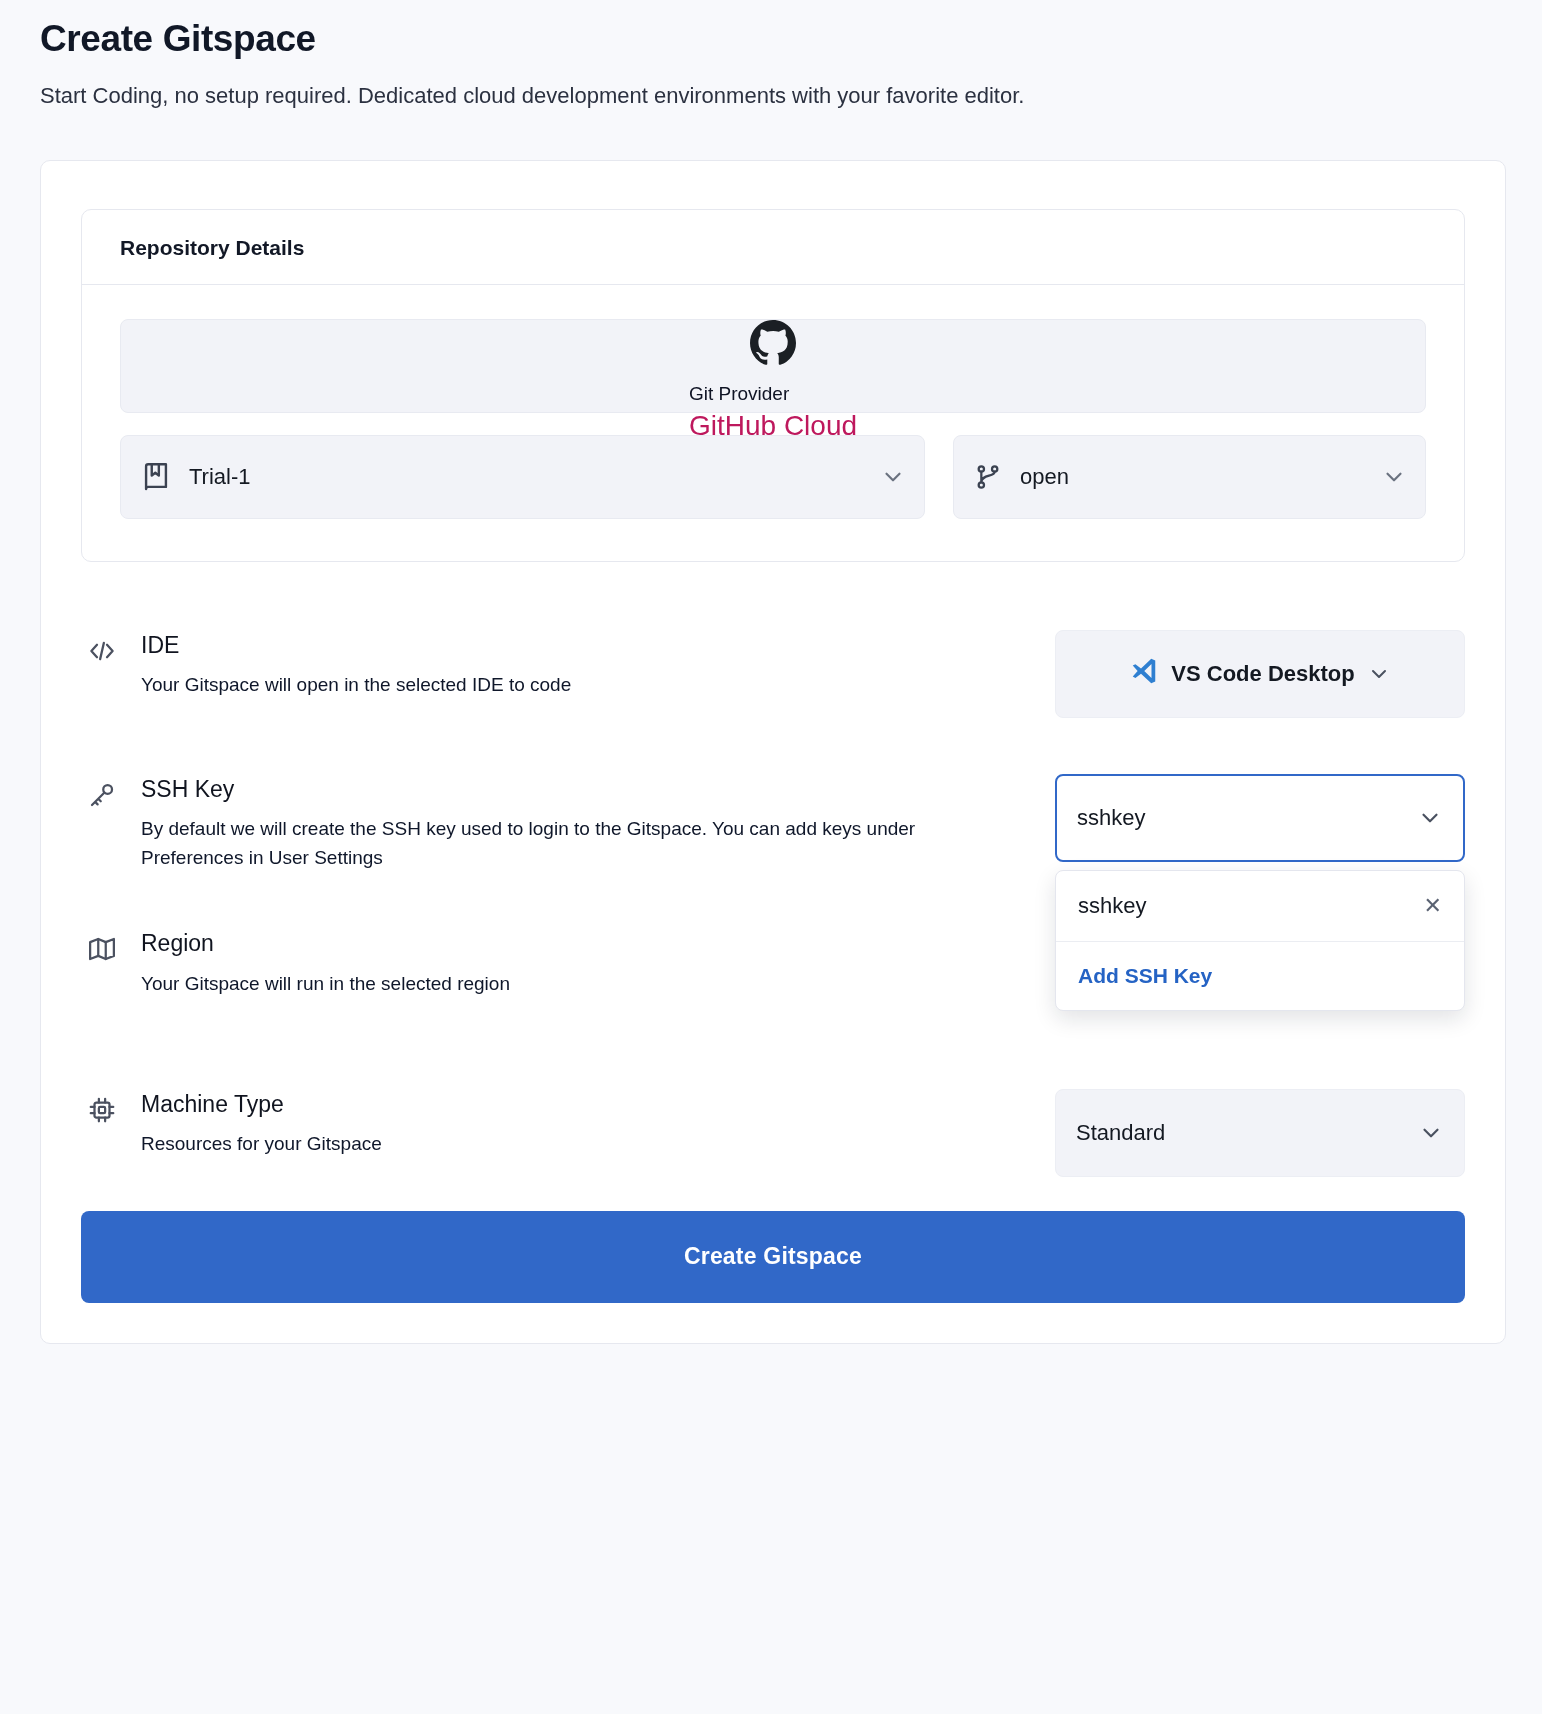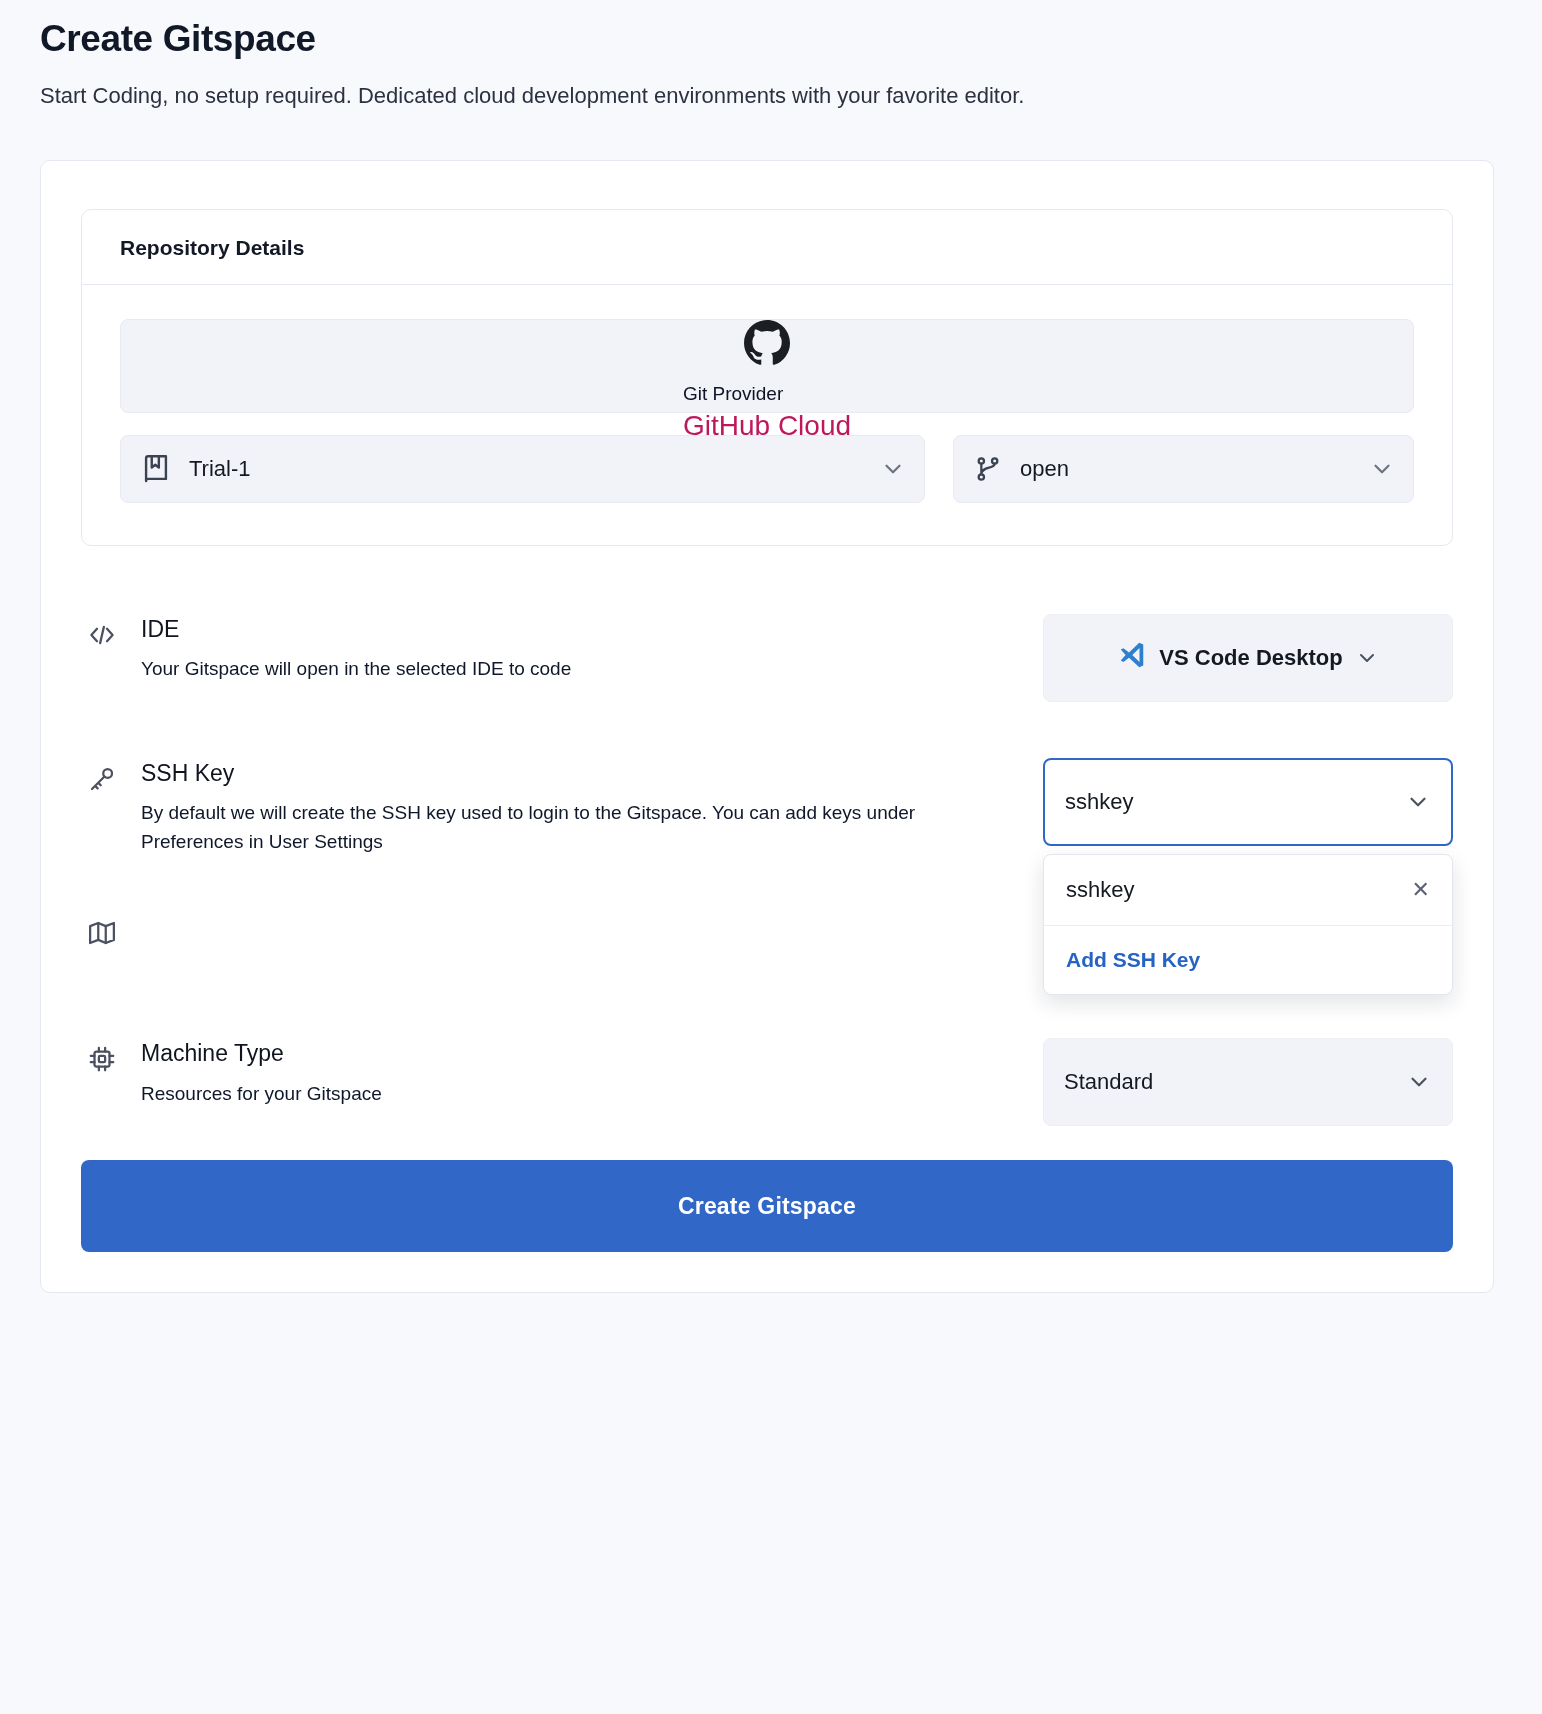--- a/index.html
+++ b/index.html
@@ -30,21 +30,21 @@
     line-height: 1.45;
     color: #2b3140;
     margin: 0 0 48px 0;
     max-width: 1440px;
     font-weight: 400;
   }
   .card {
     background: #ffffff;
     border: 1px solid #e6e8ef;
     border-radius: 10px;
-    margin: 0 16px 30px 0;
+    margin: 0 4px 30px 0;
     padding: 48px 40px 40px 40px;
   }
   .repo-panel {
     border: 1px solid #e6e8ef;
     border-radius: 10px;
     background: #ffffff;
     overflow: hidden;
     margin-bottom: 68px;
   }
   .repo-header {
@@ -58,21 +58,21 @@
     padding: 34px 38px 42px 38px;
   }
   .field {
     background: #f2f3f8;
     border: 1px solid #e8eaf1;
     border-radius: 8px;
     display: flex;
     align-items: center;
     gap: 16px;
     padding: 0 18px;
-    height: 68px;
+    height: 84px;
     cursor: pointer;
     user-select: none;
   }
   .field.provider { height: 94px; margin-bottom: 22px; flex-direction: column; }
   .field .icon { flex: 0 0 auto; display: flex; align-items: center; justify-content: center; }
   .field .labels { flex: 1 1 auto; min-width: 0; }
   .field .label-top {
     font-size: 19px;
     color: #0f1324;
     font-weight: 500;
@@ -347,20 +347,24 @@
 
     <div class="opt-row">
       <div class="opt-left">
         <span class="opt-icon">
           <svg width="30" height="30" viewBox="0 0 24 24" fill="none" stroke="#4b5160" stroke-width="1.8" stroke-linecap="round" stroke-linejoin="round">
             <polygon points="2.5 6.5 9 4 15 6.5 21.5 4 21.5 17.5 15 20 9 17.5 2.5 20"></polygon>
             <line x1="9" y1="4" x2="9" y2="17.5"></line>
               <line x1="15" y1="6.5" x2="15" y2="20"></line>
           </svg>
         </span>
+        <span class="opt-text">
+          <div class="opt-title">Region</div>
+          <div class="opt-desc">Your Gitspace will run in the selected region</div>
+        </span>
       </div>
       <div class="opt-right"></div>
     </div>
 
     <div class="spacer-region"></div>
 
     <div class="opt-row" style="margin-bottom:34px;">
       <div class="opt-left">
         <span class="opt-icon">
           <svg width="30" height="30" viewBox="0 0 24 24" fill="none" stroke="#4b5160" stroke-width="1.8" stroke-linecap="round" stroke-linejoin="round">

